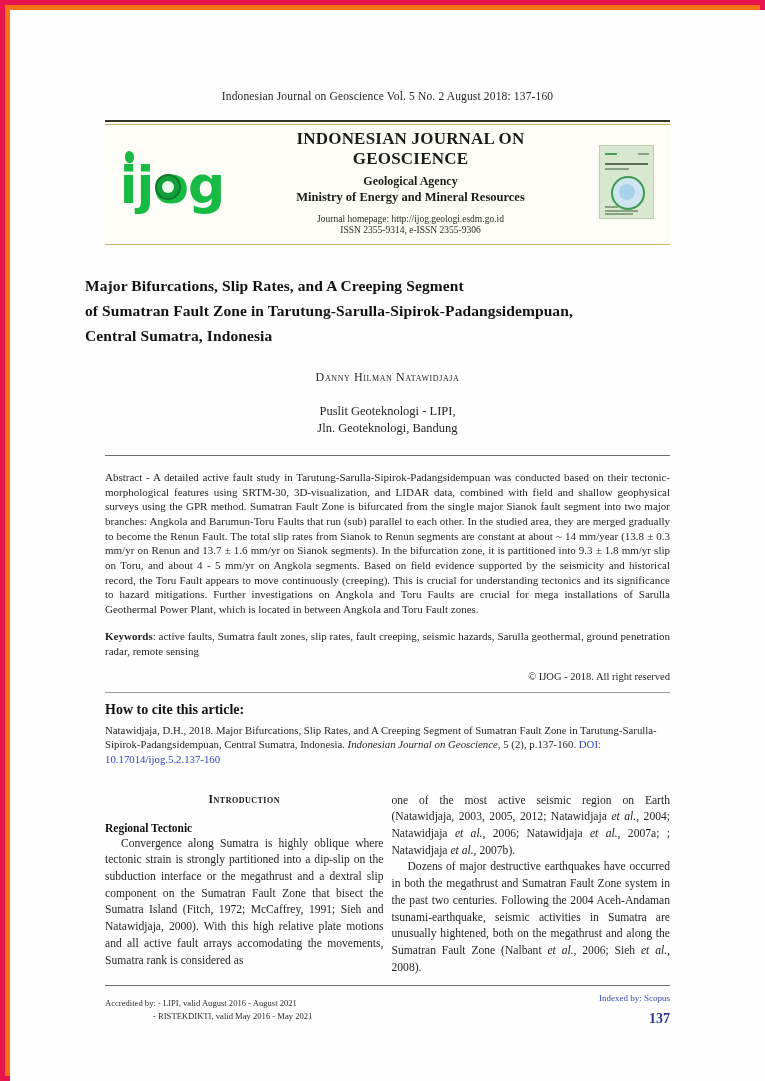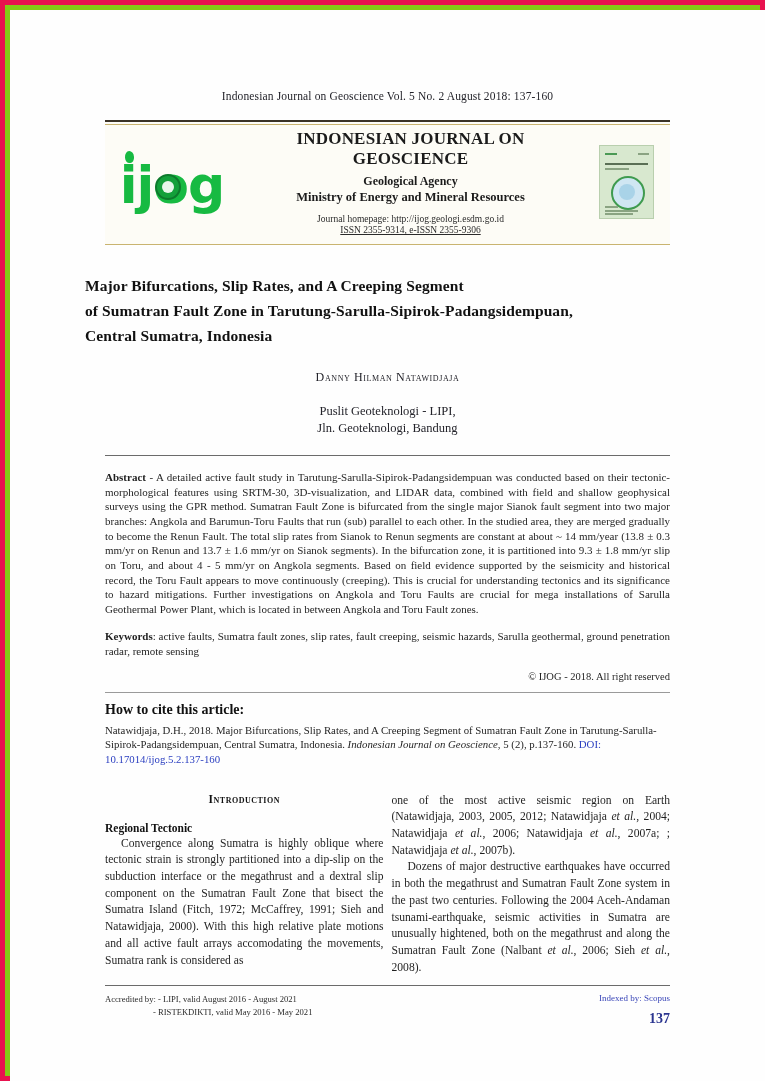--- a/index.html
+++ b/index.html
@@ -16,21 +16,21 @@
   }
 
   
   .page-frame {
     position: absolute;
     left: 0; top: 0;
     width: 765px;
     height: 1081px;
     box-sizing: border-box;
     border: 5px solid #e8134f;
-    background: #84cc16;
+    background: #f97316;
   }
   .page-inner {
     position: absolute;
     left: 5px; top: 5px;
     width: 755px;
     height: 1071px;
     box-sizing: border-box;
     background: #fefefe;
   }
 
@@ -140,21 +140,20 @@
   }
   .mh-home {
     font-size: 9.5px;
     margin-top: 9px;
     color: #2a2a2a;
   }
   .mh-issn {
     font-size: 9.5px;
     margin-top: 1px;
     color: #2a2a2a;
-    text-decoration: underline;
   }
 
   
   .cover-block {
     width: 76px;
     flex: 0 0 76px;
     display: flex;
     justify-content: center;
   }
   .cover-thumb {
@@ -244,21 +243,21 @@
   .abstract-wrap {
     margin: 14px 95px 0 95px;
   }
   .abstract-p {
     font-size: 11px;
     line-height: 1.33;
     text-align: justify;
     color: #1f1f1f;
     margin: 0;
   }
-  .abstract-p b { font-weight: 700; }
+  .abstract-p b { font-weight: 400; }
 
   .keywords {
     margin: 13px 95px 0 95px;
     font-size: 11px;
     line-height: 1.33;
     text-align: justify;
     color: #1f1f1f;
   }
   .keywords b { font-weight: 700; }
 
@@ -328,21 +327,21 @@
     left: 95px; right: 95px;
     top: 975px;
     border-top: 1px solid #6b6b6b;
   }
   .footer {
     position: absolute;
     left: 95px; right: 95px;
     top: 983px;
     display: flex;
     justify-content: space-between;
-    align-items: flex-start;
+    align-items: center;
   }
   .accred {
     font-size: 8.6px;
     line-height: 1.5;
     color: #2a2a2a;
   }
   .accred-line2 { padding-left: 48px; }
   .footer-right { text-align: right; }
   .indexed {
     font-size: 9px;

